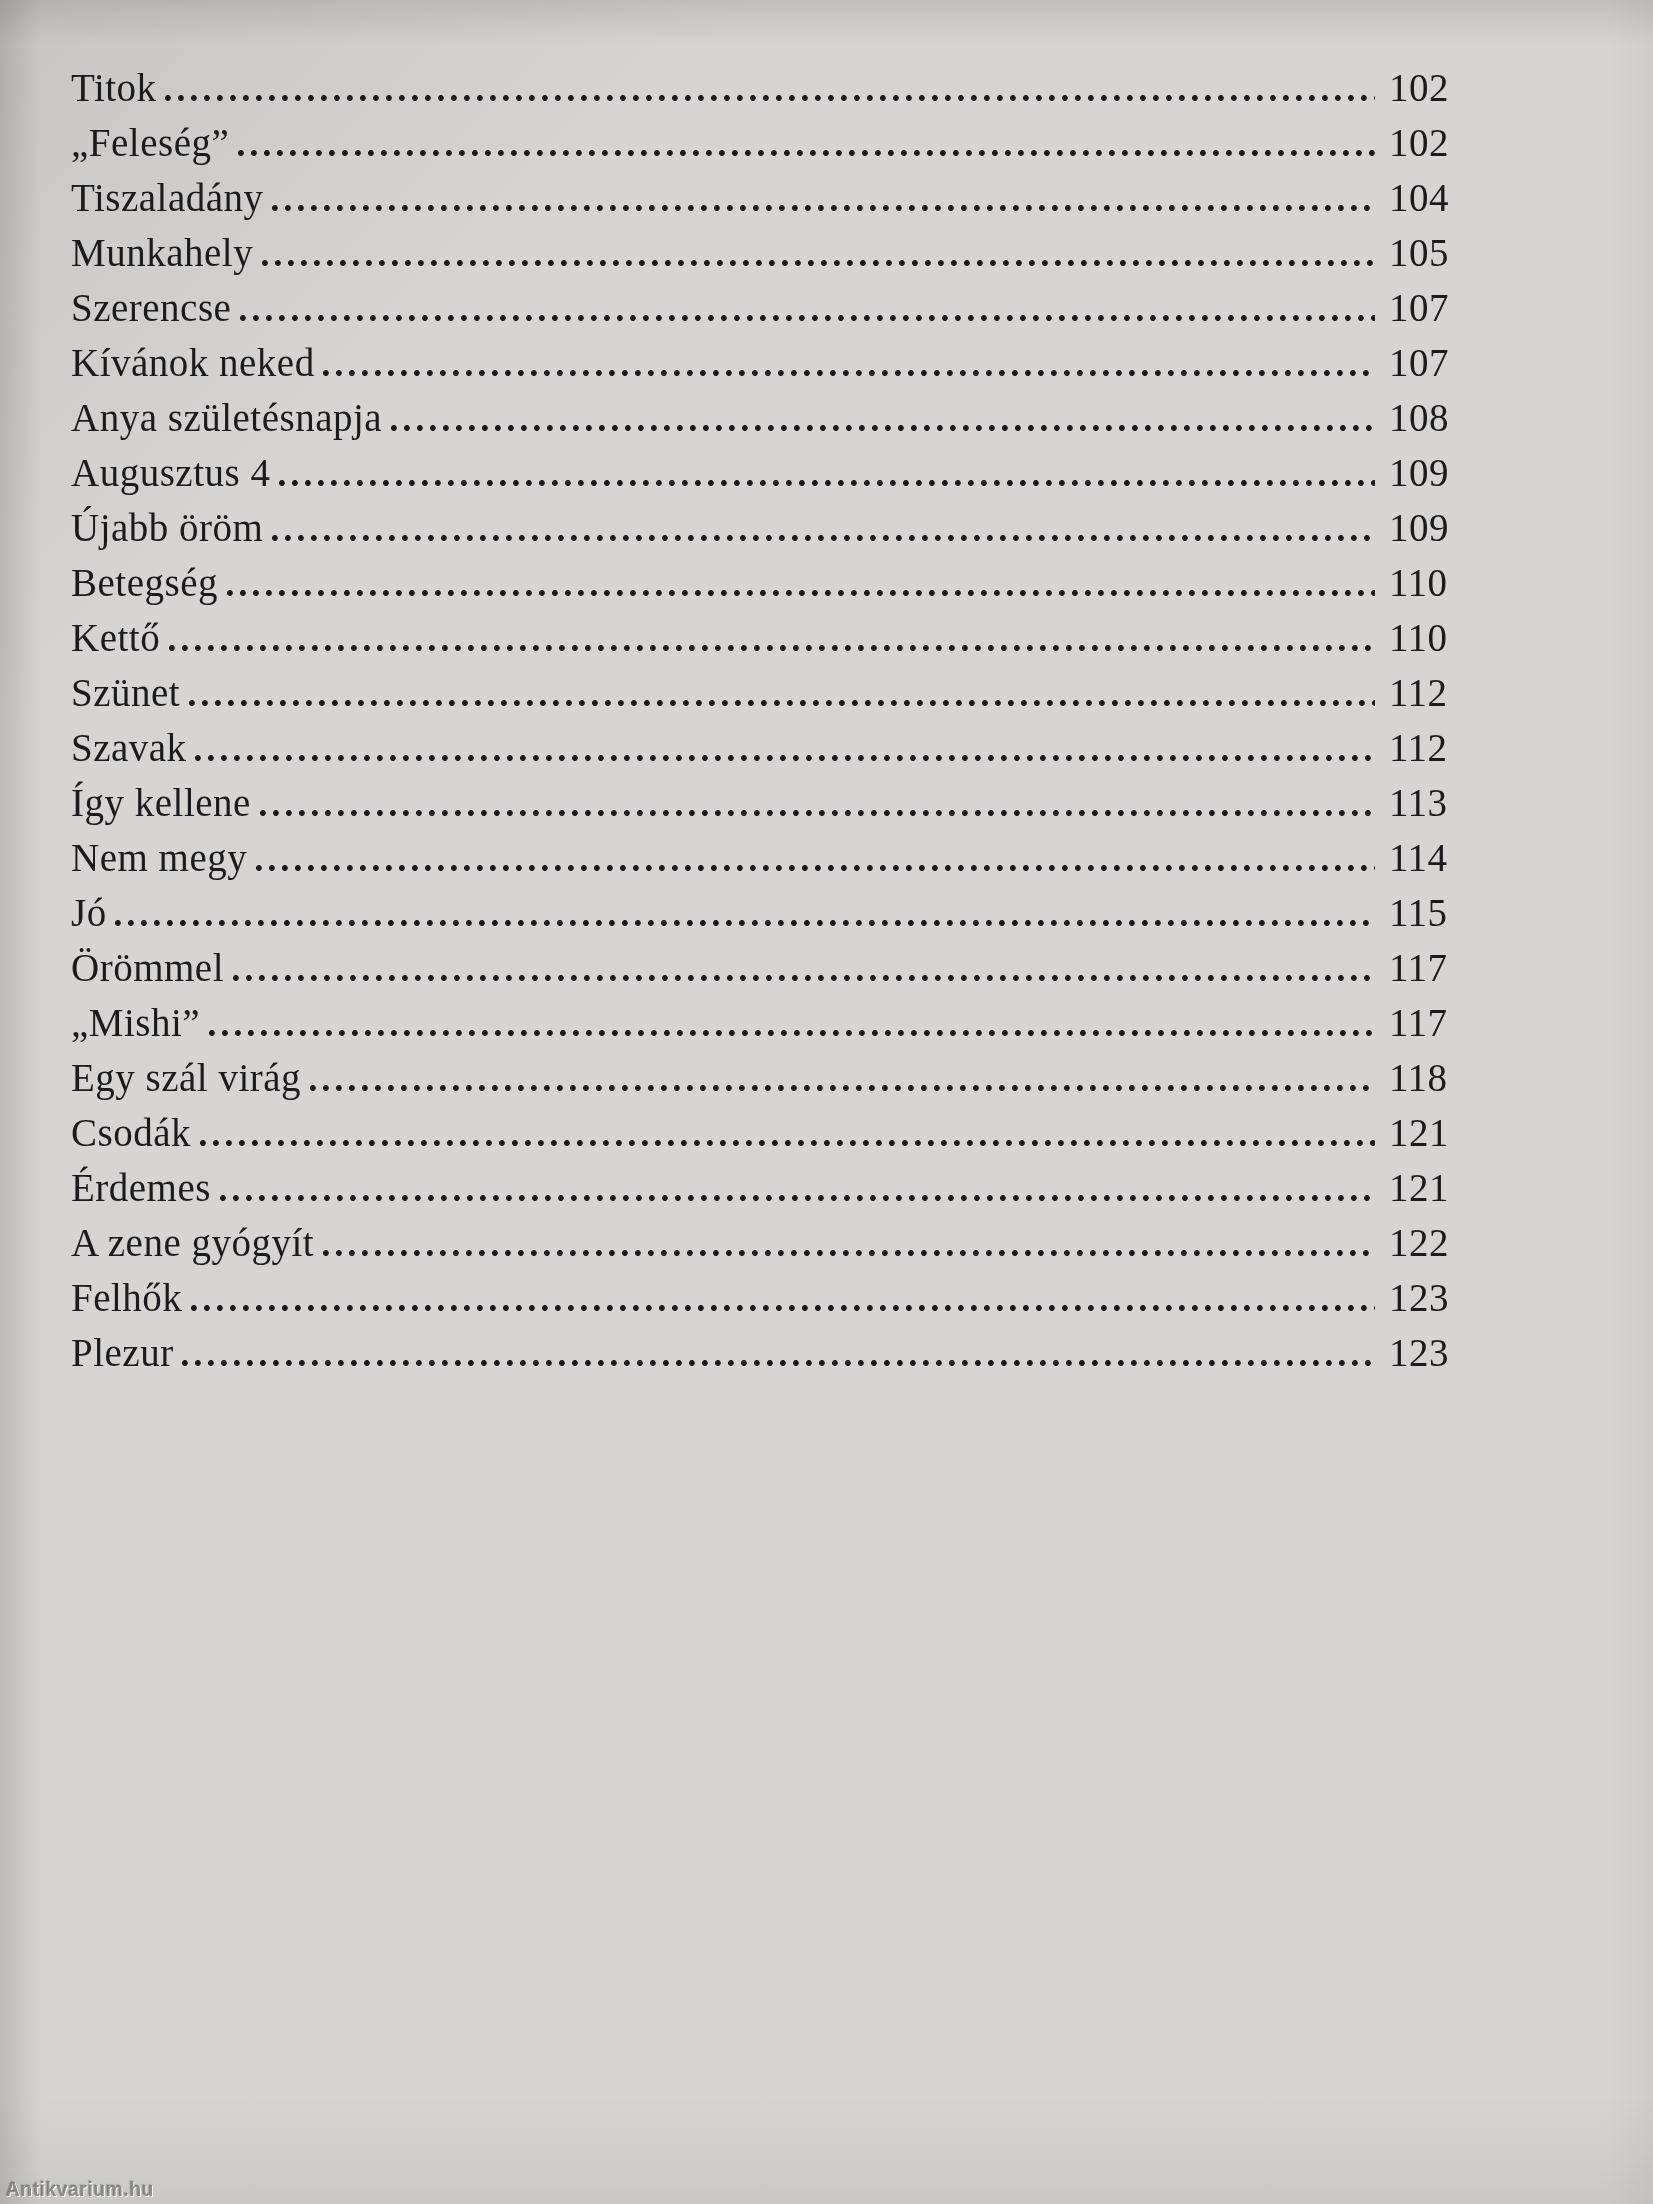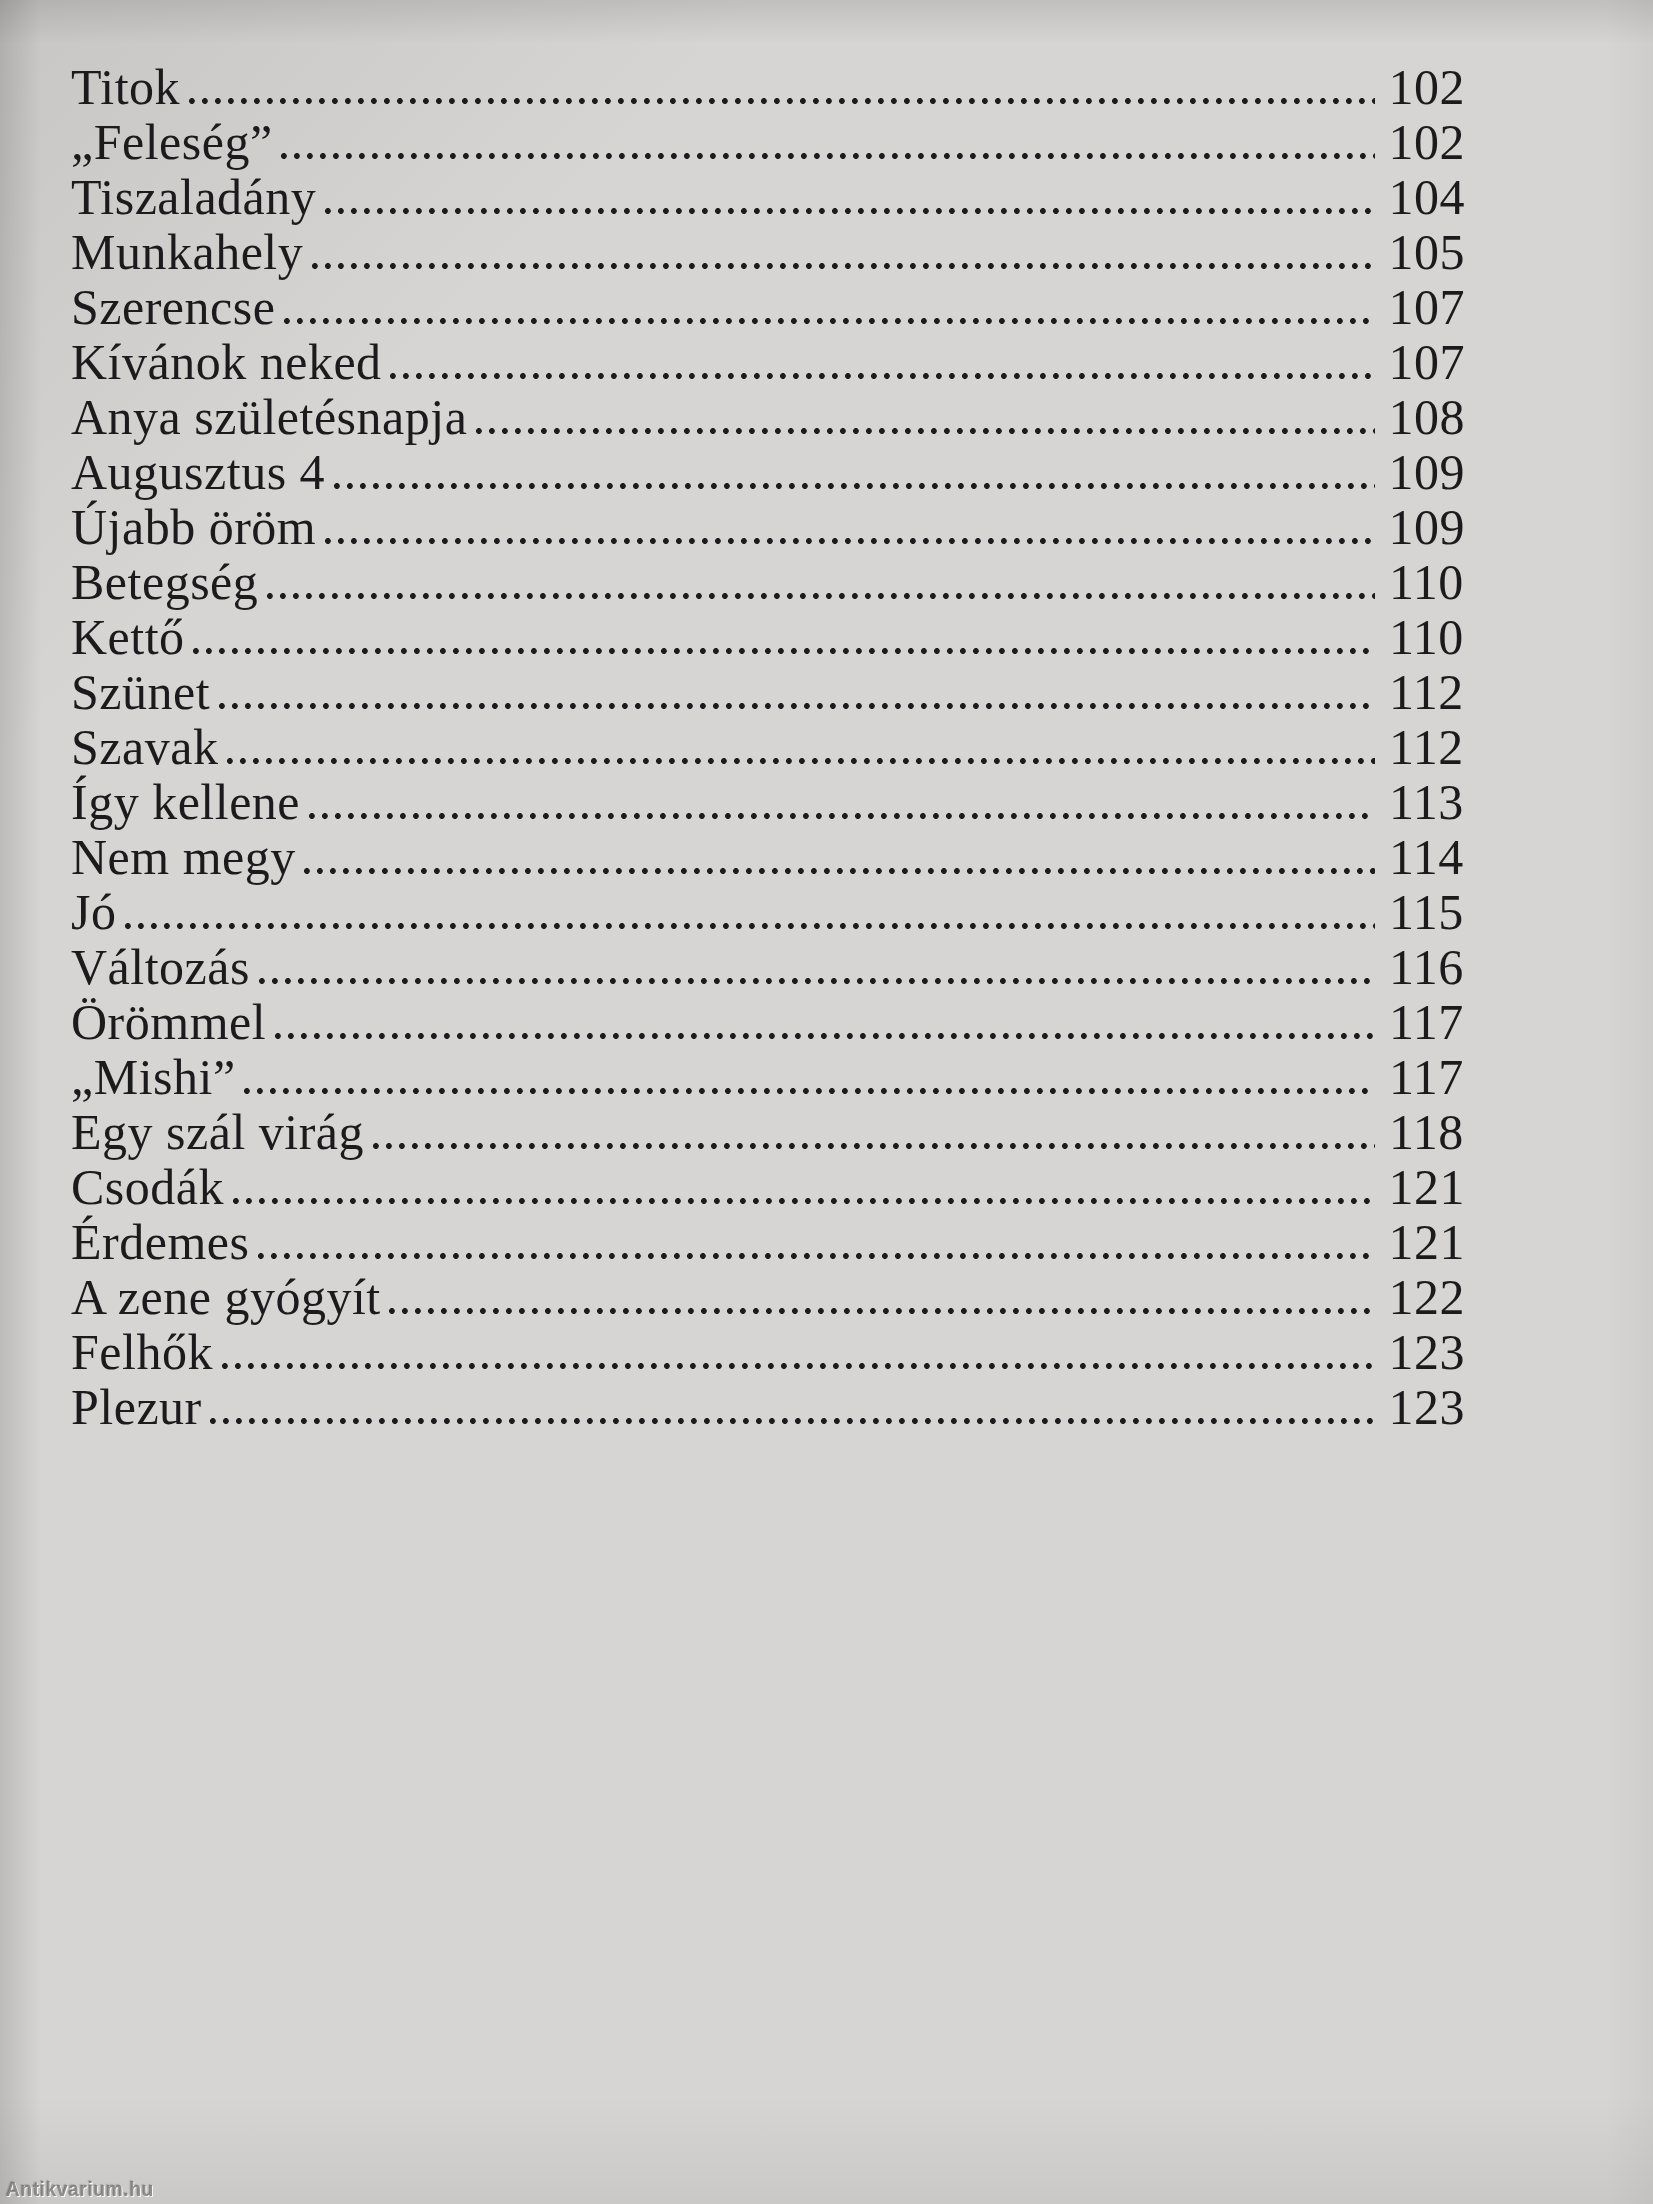--- a/index.html
+++ b/index.html
@@ -35,21 +35,21 @@
   .toc {
     position: absolute;
     top: 60px;
     left: 71px;
     width: 1394px;
   }
   .toc-row {
     display: flex;
     align-items: baseline;
     height: 55px;
-    font-size: 50px;
+    font-size: 39px;
     line-height: 55px;
     color: #1b1b1d;
     letter-spacing: 0.5px;
     white-space: nowrap;
   }
   .toc-title {
     flex: 0 0 auto;
   }
   .dot-leader {
     flex: 1 1 auto;
@@ -174,25 +174,20 @@
         <span class="dot-leader"></span>
         <span class="toc-page">114</span>
       </div>
 
       <div class="toc-row">
         <span class="toc-title">Jó</span>
         <span class="dot-leader"></span>
         <span class="toc-page">115</span>
       </div>
 
-      <div class="toc-row">
-        <span class="toc-title">Változás</span>
-        <span class="dot-leader"></span>
-        <span class="toc-page">116</span>
-      </div>
 
       <div class="toc-row">
         <span class="toc-title">Örömmel</span>
         <span class="dot-leader"></span>
         <span class="toc-page">117</span>
       </div>
 
       <div class="toc-row">
         <span class="toc-title">„Mishi”</span>
         <span class="dot-leader"></span>

